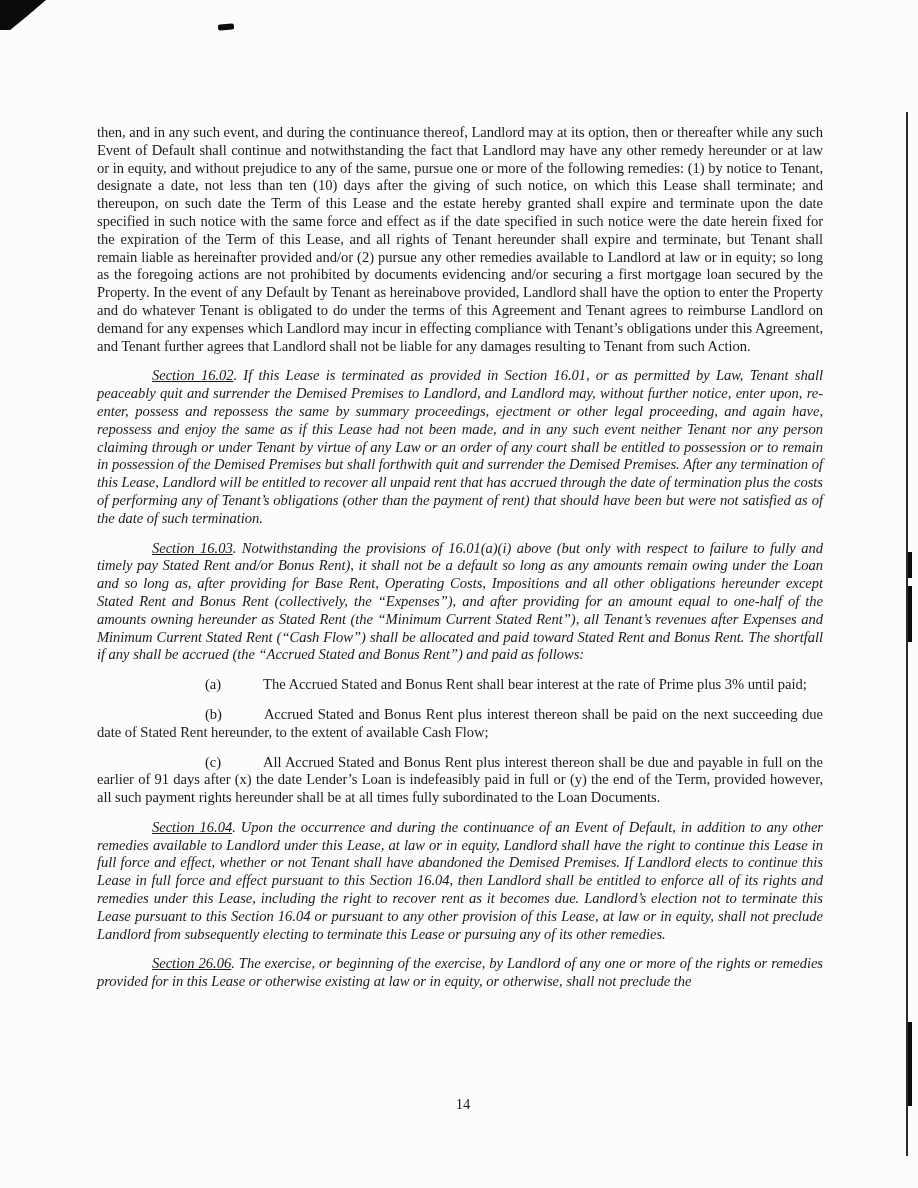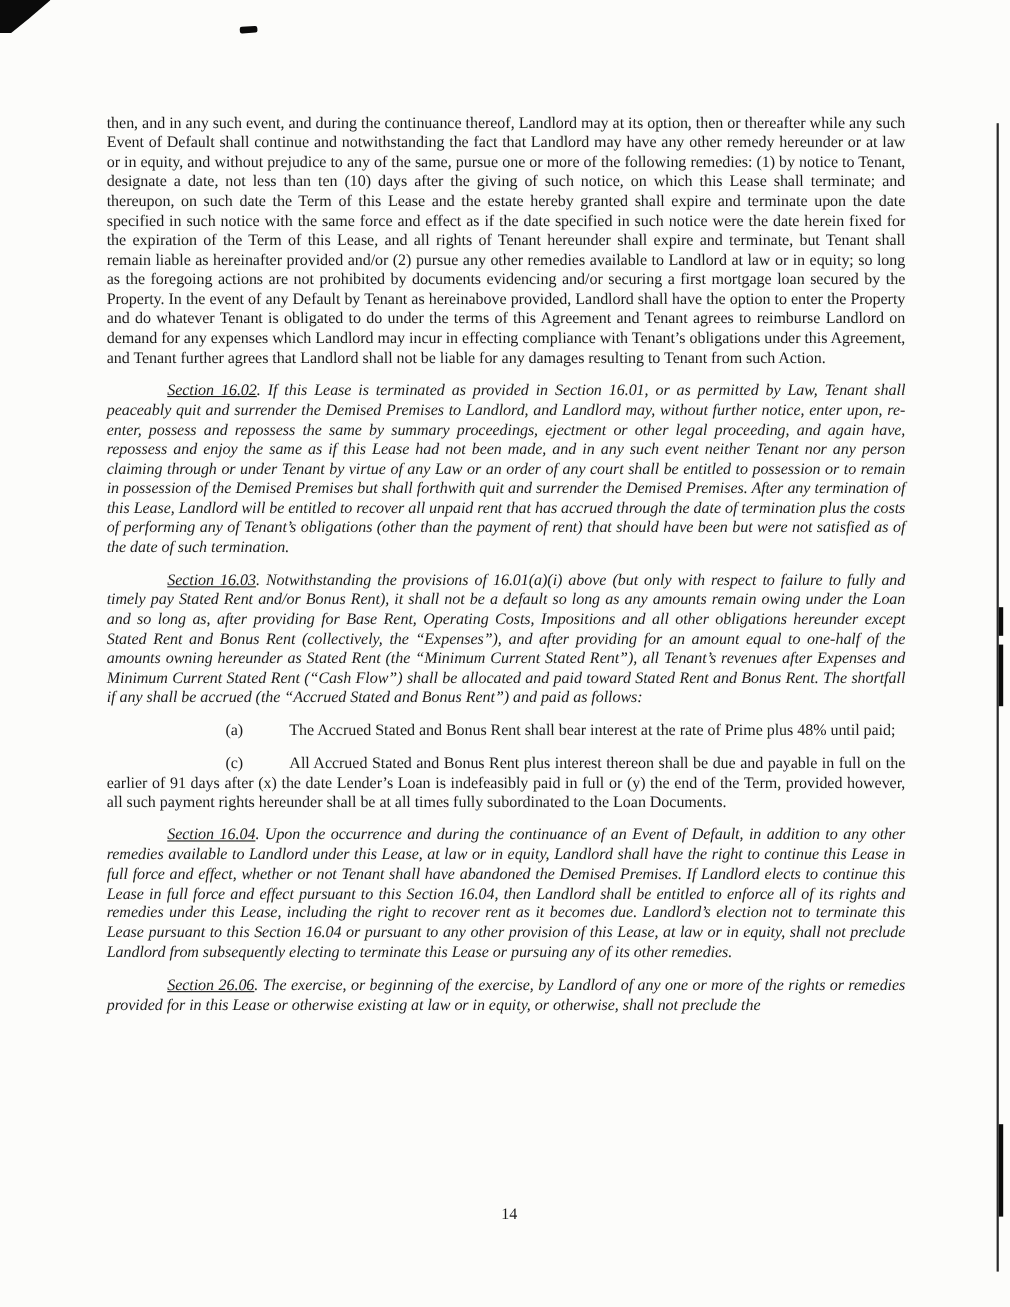--- a/index.html
+++ b/index.html
@@ -15,21 +15,21 @@
     font-family: "Liberation Serif", "DejaVu Serif", serif;
     color: #1b1b1b;
   }
   .page {
     position: absolute;
     inset: 0;
   }
   .content {
     position: absolute;
     left: 97px;
-    top: 104px;
+    top: 124px;
     width: 726px;
   }
   .para {
     margin: 0 0 12px 0;
     font-size: 14.6px;
     line-height: 17.8px;
     text-align: justify;
     letter-spacing: -0.05px;
   }
   .para.section {
@@ -102,22 +102,23 @@
   <div class="artifact artifact-edge-bold-3"></div>
 
   <div class="content">
 
     <p class="para"><span>then, and in any such event, and during the continuance thereof, Landlord may at its option, then or thereafter while any such Event of Default shall continue and notwithstanding the fact that Landlord may have any other remedy hereunder or at law or in equity, and without prejudice to any of the same, pursue one or more of the following remedies:  (1) by notice to Tenant, designate a date, not less than ten (10) days after the giving of such notice, on which this Lease shall terminate; and thereupon, on such date the Term of this Lease and the estate hereby granted shall expire and terminate upon the date specified in such notice with the same force and effect as if the date specified in such notice were the date herein fixed for the expiration of the Term of this Lease, and all rights of Tenant hereunder shall expire and terminate, but Tenant shall remain liable as hereinafter provided and/or (2) pursue any other remedies available to Landlord at law or in equity; so long as the foregoing actions are not prohibited by documents evidencing and/or securing a first mortgage loan secured by the Property.  In the event of any Default by Tenant as hereinabove provided, Landlord shall have the option to enter the Property and do whatever Tenant is obligated to do under the terms of this Agreement and Tenant agrees to reimburse Landlord on demand for any expenses which Landlord may incur in effecting compliance with Tenant’s obligations under this Agreement, and Tenant further agrees that Landlord shall not be liable for any damages resulting to Tenant from such Action.</span></p>
 
     <p class="para section"><span class="u">Section 16.02</span><span>.  If this Lease is terminated as provided in Section 16.01, or as permitted by Law, Tenant shall peaceably quit and surrender the Demised Premises to Landlord, and Landlord may, without further notice, enter upon, re-enter, possess and repossess the same by summary proceedings, ejectment or other legal proceeding, and again have, repossess and enjoy the same as if this Lease had not been made, and in any such event neither Tenant nor any person claiming through or under Tenant by virtue of any Law or an order of any court shall be entitled to possession or to remain in possession of the Demised Premises but shall forthwith quit and surrender the Demised Premises.  After any termination of this Lease, Landlord will be entitled to recover all unpaid rent that has accrued through the date of termination plus the costs of performing any of Tenant’s obligations (other than the payment of rent) that should have been but were not satisfied as of the date of such termination.</span></p>
 
     <p class="para section"><span class="u">Section 16.03</span><span>.  Notwithstanding the provisions of 16.01(a)(i) above (but only with respect to failure to fully and timely pay Stated Rent and/or Bonus Rent), it shall not be a default so long as any amounts remain owing under the Loan and so long as, after providing for Base Rent, Operating Costs, Impositions and all other obligations hereunder except Stated Rent and Bonus Rent (collectively, the “Expenses”), and after providing for an amount equal to one-half of the amounts owning hereunder as Stated Rent (the “Minimum Current Stated Rent”), all Tenant’s revenues after Expenses and Minimum Current Stated Rent (“Cash Flow”) shall be allocated and paid toward Stated Rent and Bonus Rent.  The shortfall if any shall be accrued (the “Accrued Stated and Bonus Rent”) and paid as follows:</span></p>
 
-    <p class="para sub"><span>(a)</span><span class="tab"></span><span>The Accrued Stated and Bonus Rent shall bear interest at the rate of Prime plus 48% until paid;</span></p>
+    <p class="para sub"><span>(a)</span><span class="tab"></span><span>The Accrued Stated and Bonus Rent shall bear interest at the rate of Prime plus 3% until paid;</span></p>
 
+    <p class="para sub"><span>(b)</span><span class="tab"></span><span>Accrued Stated and Bonus Rent plus interest thereon shall be paid on the next succeeding due date of Stated Rent hereunder, to the extent of available Cash Flow;</span></p>
 
     <p class="para sub"><span>(c)</span><span class="tab"></span><span>All Accrued Stated and Bonus Rent plus interest thereon shall be due and payable in full on the earlier of 91 days after (x) the date Lender’s Loan is indefeasibly paid in full or (y) the end of the Term, provided however, all such payment rights hereunder shall be at all times fully subordinated to the Loan Documents.</span></p>
 
     <p class="para section"><span class="u">Section 16.04</span><span>.  Upon the occurrence and during the continuance of an Event of Default, in addition to any other remedies available to Landlord under this Lease, at law or in equity, Landlord shall have the right to continue this Lease in full force and effect, whether or not Tenant shall have abandoned the Demised Premises.  If Landlord elects to continue this Lease in full force and effect pursuant to this Section 16.04, then Landlord shall be entitled to enforce all of its rights and remedies under this Lease, including the right to recover rent as it becomes due.  Landlord’s election not to terminate this Lease pursuant to this Section 16.04 or pursuant to any other provision of this Lease, at law or in equity, shall not preclude Landlord from subsequently electing to terminate this Lease or pursuing any of its other remedies.</span></p>
 
     <p class="para section"><span class="u">Section 26.06</span><span>.  The exercise, or beginning of the exercise, by Landlord of any one or more of the rights or remedies provided for in this Lease or otherwise existing at law or in equity, or otherwise, shall not preclude the</span></p>
 
   </div>
 
   <div class="page-number">14</div>

